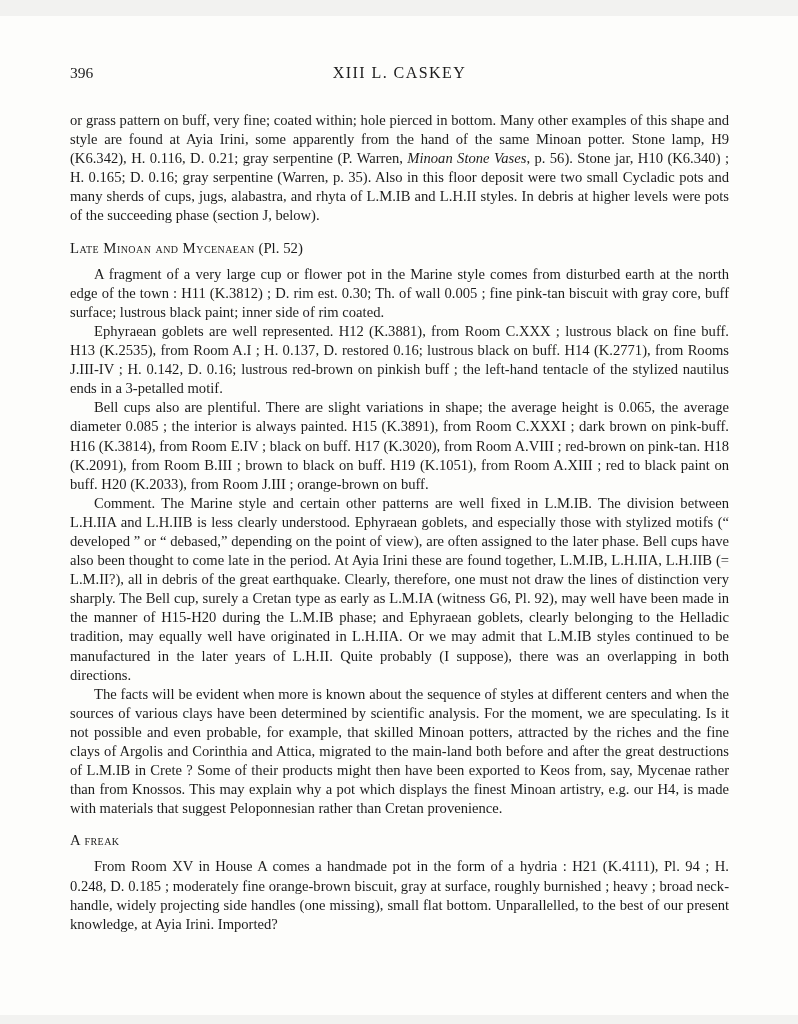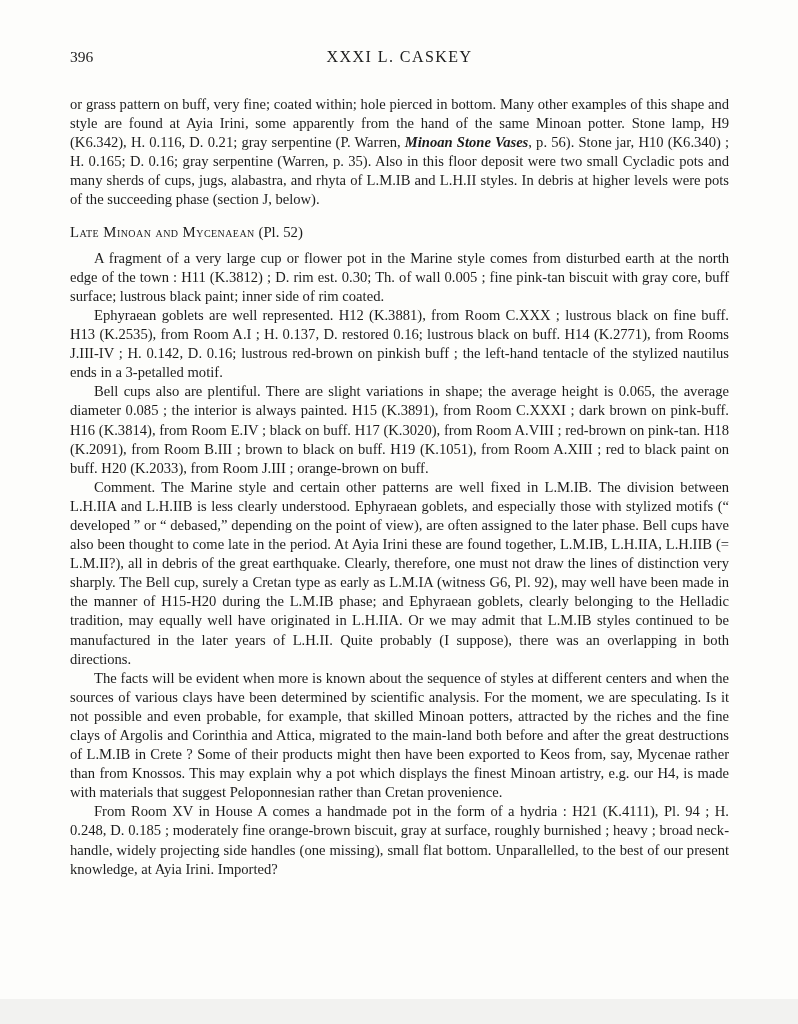--- a/index.html
+++ b/index.html
@@ -5,21 +5,21 @@
   html, body {
     margin: 0;
     padding: 0;
     background: #f2f2f0;
     font-family: "Liberation Serif", "DejaVu Serif", serif;
   }
   .page {
     position: relative;
     width: 798px;
     height: 999px;
-    margin: 0 auto;
+    margin: 16px auto;
     background: #fdfdfb;
     color: #1c1c1c;
     box-sizing: border-box;
     padding: 48px 69px 0 70px;
     overflow: hidden;
   }
   .page-header {
     position: relative;
     height: 21px;
     margin-bottom: 26px;
@@ -51,33 +51,34 @@
     font-weight: normal;
     margin: 13px 0 7px 0;
     text-align: left;
   }
   .smallcaps {
     font-variant: small-caps;
     letter-spacing: 0.03em;
     text-align: center;
   }
   .b { font-weight: normal; }
-  .i { font-style: italic; font-weight: bold; }
+  .i { font-style: italic; }
 </style>
 </head>
 <body>
 
 <div class="page">
   <div class="page-header">
     <span class="page-number">396</span>
-    <div class="running-head">XXXI L. CASKEY</div>
+    <div class="running-head">XIII L. CASKEY</div>
   </div>
   <div class="doc-body">
       <p class="para"><span>or grass pattern on buff, very fine; coated within; hole pierced in bottom.  Many other examples of this shape and style are found at Ayia Irini, some apparently from the hand of the same Minoan potter.  Stone lamp, </span><span class="b">H9</span><span> (K6.342), H. 0.116, D. 0.21; gray serpentine (P. Warren, </span><span class="i">Minoan Stone Vases</span><span>, p. 56).  Stone jar, </span><span class="b">H10</span><span> (K6.340) ; H. 0.165; D. 0.16; gray serpentine (Warren, p. 35). Also in this floor deposit were two small Cycladic pots and many sherds of cups, jugs, alabastra, and rhyta of L.M.IB and L.H.II styles.  In debris at higher levels were pots of the succeeding phase (section J, below).</span></p>
       <h2 class="section-heading"><span class="smallcaps">Late Minoan and Mycenaean</span><span> (Pl. 52)</span></h2>
       <p class="para indent"><span>A fragment of a very large cup or flower pot in the Marine style comes from disturbed earth at the north edge of the town : </span><span class="b">H11</span><span> (K.3812) ; D. rim est. 0.30; Th. of wall 0.005 ; fine pink-tan biscuit with gray core, buff surface; lustrous black paint; inner side of rim coated.</span></p>
       <p class="para indent"><span>Ephyraean goblets are well represented.  </span><span class="b">H12</span><span> (K.3881), from Room C.XXX ; lustrous black on fine buff.  </span><span class="b">H13</span><span> (K.2535), from Room A.I ; H. 0.137, D. restored 0.16; lustrous black on buff. </span><span class="b">H14</span><span> (K.2771), from Rooms J.III-IV ; H. 0.142, D. 0.16; lustrous red-brown on pinkish buff ; the left-hand tentacle of the stylized nautilus ends in a 3-petalled motif.</span></p>
       <p class="para indent"><span>Bell cups also are plentiful.  There are slight variations in shape; the average height is 0.065, the average diameter 0.085 ; the interior is always painted.  </span><span class="b">H15</span><span> (K.3891), from Room C.XXXI ; dark brown on pink-buff.  </span><span class="b">H16</span><span> (K.3814), from Room E.IV ; black on buff.  </span><span class="b">H17</span><span> (K.3020), from Room A.VIII ; red-brown on pink-tan.  </span><span class="b">H18</span><span> (K.2091), from Room B.III ; brown to black on buff. </span><span class="b">H19</span><span> (K.1051), from Room A.XIII ; red to black paint on buff.  </span><span class="b">H20</span><span> (K.2033), from Room J.III ; orange-brown on buff.</span></p>
       <p class="para indent"><span>Comment.  The Marine style and certain other patterns are well fixed in L.M.IB.  The division between L.H.IIA and L.H.IIB is less clearly understood.  Ephyraean goblets, and especially those with stylized motifs (“ developed ” or “ debased,” depending on the point of view), are often assigned to the later phase.  Bell cups have also been thought to come late in the period.  At Ayia Irini these are found together, L.M.IB, L.H.IIA, L.H.IIB (= L.M.II?), all in debris of the great earthquake.  Clearly, therefore, one must not draw the lines of distinction very sharply.  The Bell cup, surely a Cretan type as early as L.M.IA (witness </span><span class="b">G6</span><span>, Pl. 92), may well have been made in the manner of </span><span class="b">H15-H20</span><span> during the L.M.IB phase; and Ephyraean goblets, clearly belonging to the Helladic tradition, may equally well have originated in L.H.IIA.  Or we may admit that L.M.IB styles continued to be manufactured in the later years of L.H.II.  Quite probably (I suppose), there was an overlapping in both directions.</span></p>
       <p class="para indent"><span>The facts will be evident when more is known about the sequence of styles at different centers and when the sources of various clays have been determined by scientific analysis.  For the moment, we are speculating.  Is it not possible and even probable, for example, that skilled Minoan potters, attracted by the riches and the fine clays of Argolis and Corinthia and Attica, migrated to the main-land both before and after the great destructions of L.M.IB in Crete ?  Some of their products might then have been exported to Keos from, say, Mycenae rather than from Knossos.  This may explain why a pot which displays the finest Minoan artistry, e.g. our </span><span class="b">H4</span><span>, is made with materials that suggest Peloponnesian rather than Cretan provenience.</span></p>
+      <h2 class="section-heading"><span class="smallcaps">A freak</span></h2>
       <p class="para indent"><span>From Room XV in House A comes a handmade pot in the form of a hydria :  </span><span class="b">H21</span><span> (K.4111), Pl. 94 ; H. 0.248, D. 0.185 ; moderately fine orange-brown biscuit, gray at surface, roughly burnished ; heavy ; broad neck-handle, widely projecting side handles (one missing), small flat bottom. Unparallelled, to the best of our present knowledge, at Ayia Irini.  Imported?</span></p>
     </div>
 </div>
 
 </body></html>

